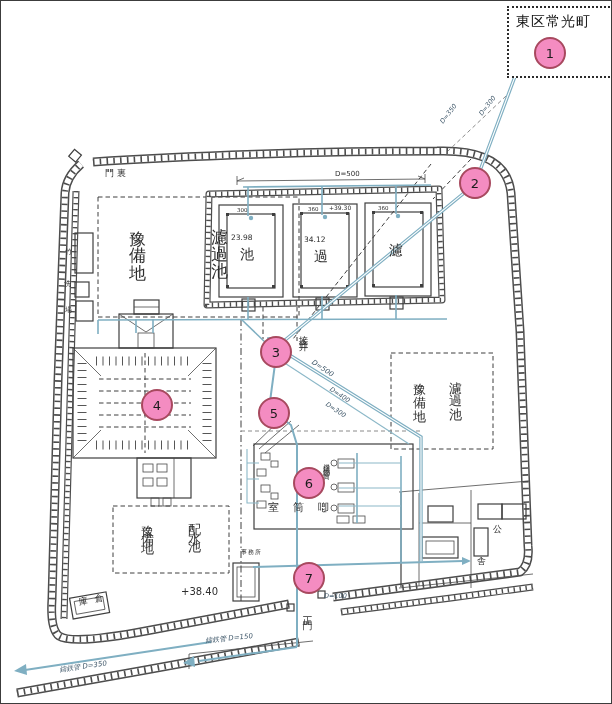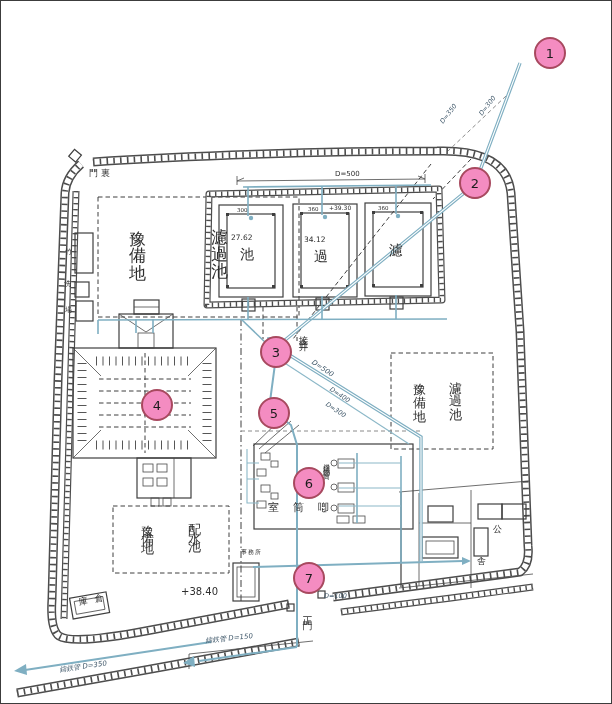--- a/index.html
+++ b/index.html
@@ -239,51 +239,54 @@
 
   <div class="lb vert" style="left:448px;top:370px;font-size:13px;letter-spacing:13px;">濾過池</div>
   <div class="lb vert" style="left:412px;top:372px;font-size:13px;letter-spacing:13px;">豫備地</div>
 
   <div class="lb vert" style="left:187px;top:512px;font-size:13px;letter-spacing:8px;">配水池</div>
   <div class="lb vert" style="left:140px;top:514px;font-size:13px;letter-spacing:8px;">豫備地</div>
 
   <div class="lb" style="left:239px;top:246px;font-size:14px;">池</div>
   <div class="lb" style="left:313px;top:248px;font-size:14px;">過</div>
   <div class="lb" style="left:388px;top:242px;font-size:14px;">濾</div>
-  <div class="lb num" style="left:230px;top:233px;font-size:7.5px;">27.62</div>
+  <div class="lb num" style="left:230px;top:233px;font-size:7.5px;">23.98</div>
   <div class="lb num" style="left:303px;top:235px;font-size:7.5px;">34.12</div>
   <div class="lb num" style="left:236px;top:207px;font-size:5.5px;">300</div>
   <div class="lb num" style="left:307px;top:206px;font-size:5.5px;">360</div>
   <div class="lb num" style="left:377px;top:205px;font-size:5.5px;">360</div>
   <div class="lb num" style="left:328px;top:204px;font-size:6px;">+39.30</div>
   <div class="lb num" style="left:334px;top:170px;font-size:7px;">D=500</div>
 
   <div class="lb vert" style="left:298px;top:327px;font-size:9.5px;letter-spacing:3px;">接合井</div>
   <div class="lb" style="left:267px;top:501px;font-size:11px;letter-spacing:14px;">室筒喞</div>
   <div class="lb vert" style="left:321px;top:457px;font-size:7px;letter-spacing:3px;">機械喞筒</div>
   <div class="lb" style="left:240px;top:548px;font-size:6px;letter-spacing:1px;">事務所</div>
-  <div class="lb" style="left:88px;top:168px;font-size:9px;letter-spacing:3px;">門裏</div>
+  <div class="lb" style="left:104px;top:168px;font-size:9px;letter-spacing:3px;">門裏</div>
   <div class="lb vert" style="left:301px;top:607px;font-size:10px;letter-spacing:5px;">正門</div>
   <div class="lb" style="left:77px;top:597px;font-size:9px;letter-spacing:7px;transform:rotate(-10deg);">庫倉</div>
   <div class="lb" style="left:492px;top:524px;font-size:9px;">公</div>
   <div class="lb" style="left:476px;top:556px;font-size:9px;">舎</div>
   <div class="lb" style="left:64px;top:248px;font-size:7px;">竹</div>
   <div class="lb" style="left:63px;top:280px;font-size:7px;">洗</div>
   <div class="lb" style="left:64px;top:306px;font-size:7px;">場</div>
   <div class="lb num" style="left:180px;top:586px;font-size:10px;">+38.40</div>
 
   <div class="lb pl" style="left:313px;top:358px;font-size:7px;transform:rotate(34deg);">D=500</div>
   <div class="lb pl" style="left:331px;top:385px;font-size:6.5px;transform:rotate(34deg);">D=400</div>
   <div class="lb pl" style="left:327px;top:400px;font-size:6.5px;transform:rotate(34deg);">D=300</div>
   <div class="lb pl" style="left:323px;top:552px;font-size:6.5px;margin-top:40px;">D=100</div>
   <div class="lb pl" style="left:438px;top:120px;font-size:6.5px;transform:rotate(-52deg);">D=350</div>
   <div class="lb pl" style="left:477px;top:112px;font-size:6.5px;transform:rotate(-52deg);">D=300</div>
   <div class="lb pl" style="left:204px;top:637px;font-size:7px;transform:rotate(-6deg);">鑄鉄管 D=150</div>
   <div class="lb pl" style="left:58px;top:666px;font-size:7px;transform:rotate(-8deg);">鑄鉄管 D=350</div>
 
+  <div id="regionbox">
+    <div id="regiontext">東区常光町</div>
+  </div>
 
   <div class="marker" style="left:533px;top:36px;">1</div>
   <div class="marker" style="left:458px;top:166px;">2</div>
   <div class="marker" style="left:259px;top:335px;">3</div>
   <div class="marker" style="left:140px;top:388px;">4</div>
   <div class="marker" style="left:257px;top:396px;">5</div>
   <div class="marker" style="left:292px;top:466px;">6</div>
   <div class="marker" style="left:292px;top:561px;">7</div>
 
 </div>

